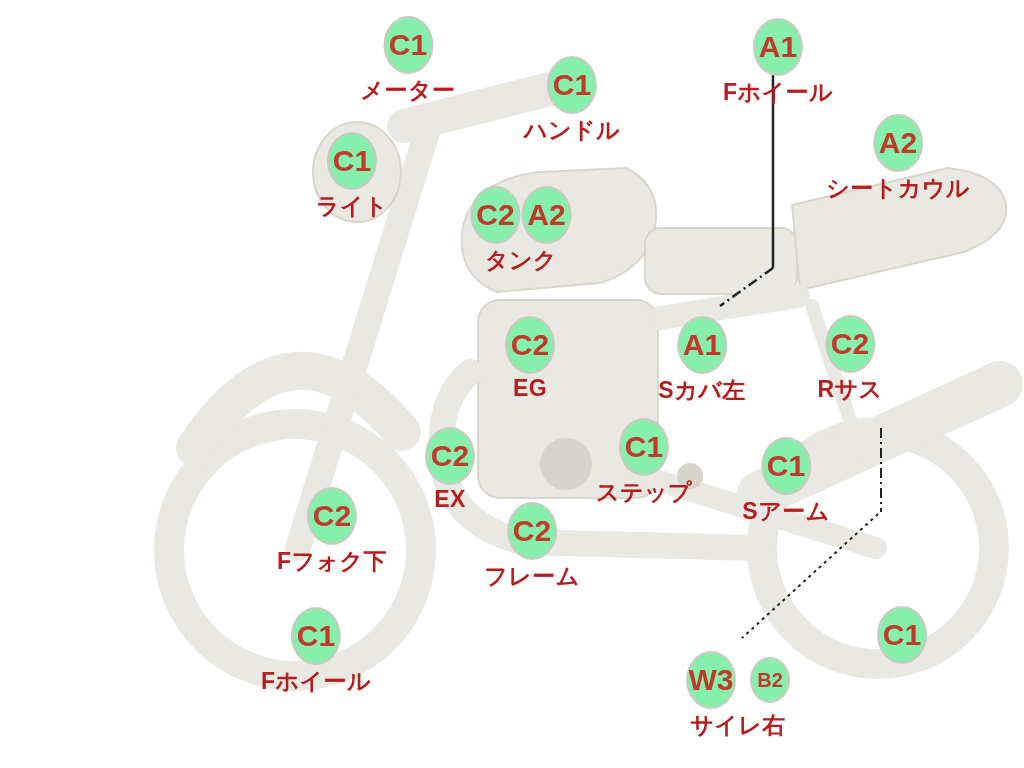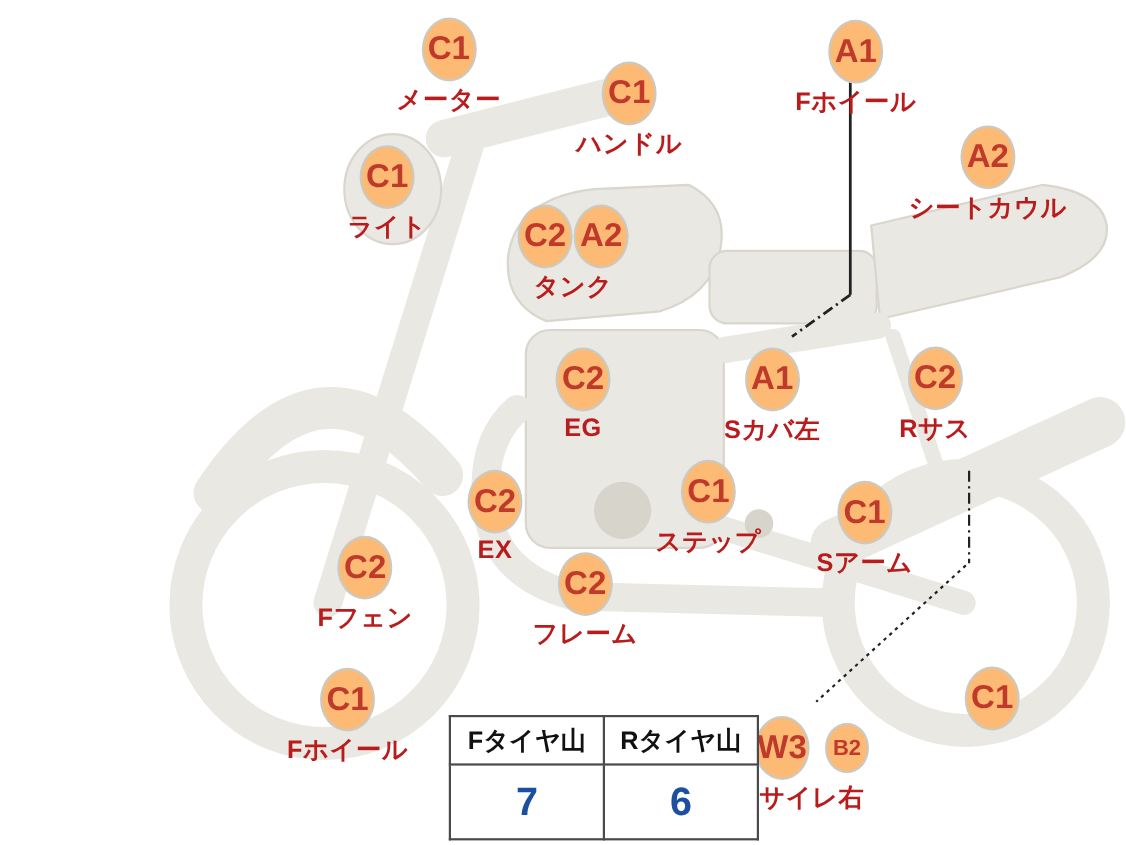--- a/index.html
+++ b/index.html
@@ -19,21 +19,21 @@
   .label {
     position:absolute;
     transform:translateX(-50%);
     display:flex; flex-direction:column; align-items:center; gap:1px;
     z-index:5;
   }
   .codes { display:flex; flex-direction:row; align-items:center; gap:1px; }
   .badge {
     display:flex; align-items:center; justify-content:center;
     width:46px; height:54px;
-    background:#fdba74;
+    background:#86efac;
     border:2px solid #ccc9c0;
     border-radius:50%;
     color:var(--code-red);
     font-size:30px; font-weight:600;
     line-height:1;
   }
   .badge.small { width:36px; height:42px; font-size:20px;margin-left:13px; }
   .pname {
     font-size:23px; font-weight:700; color:#b91c1c;
     white-space:nowrap; letter-spacing:0.5px;
@@ -180,21 +180,21 @@
     <div class="codes">
       <span class="badge">C1</span>
     </div>
     <div class="pname">Sアーム</div>
   </div>
 
   <div class="label" style="left:332px;top:487px">
     <div class="codes">
       <span class="badge">C2</span>
     </div>
-    <div class="pname">Fフェン</div>
+    <div class="pname">Fフォク下</div>
   </div>
 
   <div class="label" style="left:532px;top:502px">
     <div class="codes">
       <span class="badge">C2</span>
     </div>
     <div class="pname">フレーム</div>
   </div>
 
   <div class="label" style="left:316px;top:607px">
@@ -211,26 +211,14 @@
     </div>
     <div class="pname">サイレ右</div>
   </div>
 
   <div class="label" style="left:902px;top:606px">
     <div class="codes">
       <span class="badge">C1</span>
     </div>
   </div>
 
-  <table class="tire-table">
-    <tbody>
-        <tr>
-      <th>Fタイヤ山</th>
-      <th>Rタイヤ山</th>
-    </tr>
-    <tr>
-      <td>7</td>
-      <td>6</td>
-    </tr>
-  </tbody>
-    </table>
 
 </div>
 
 </body></html>

